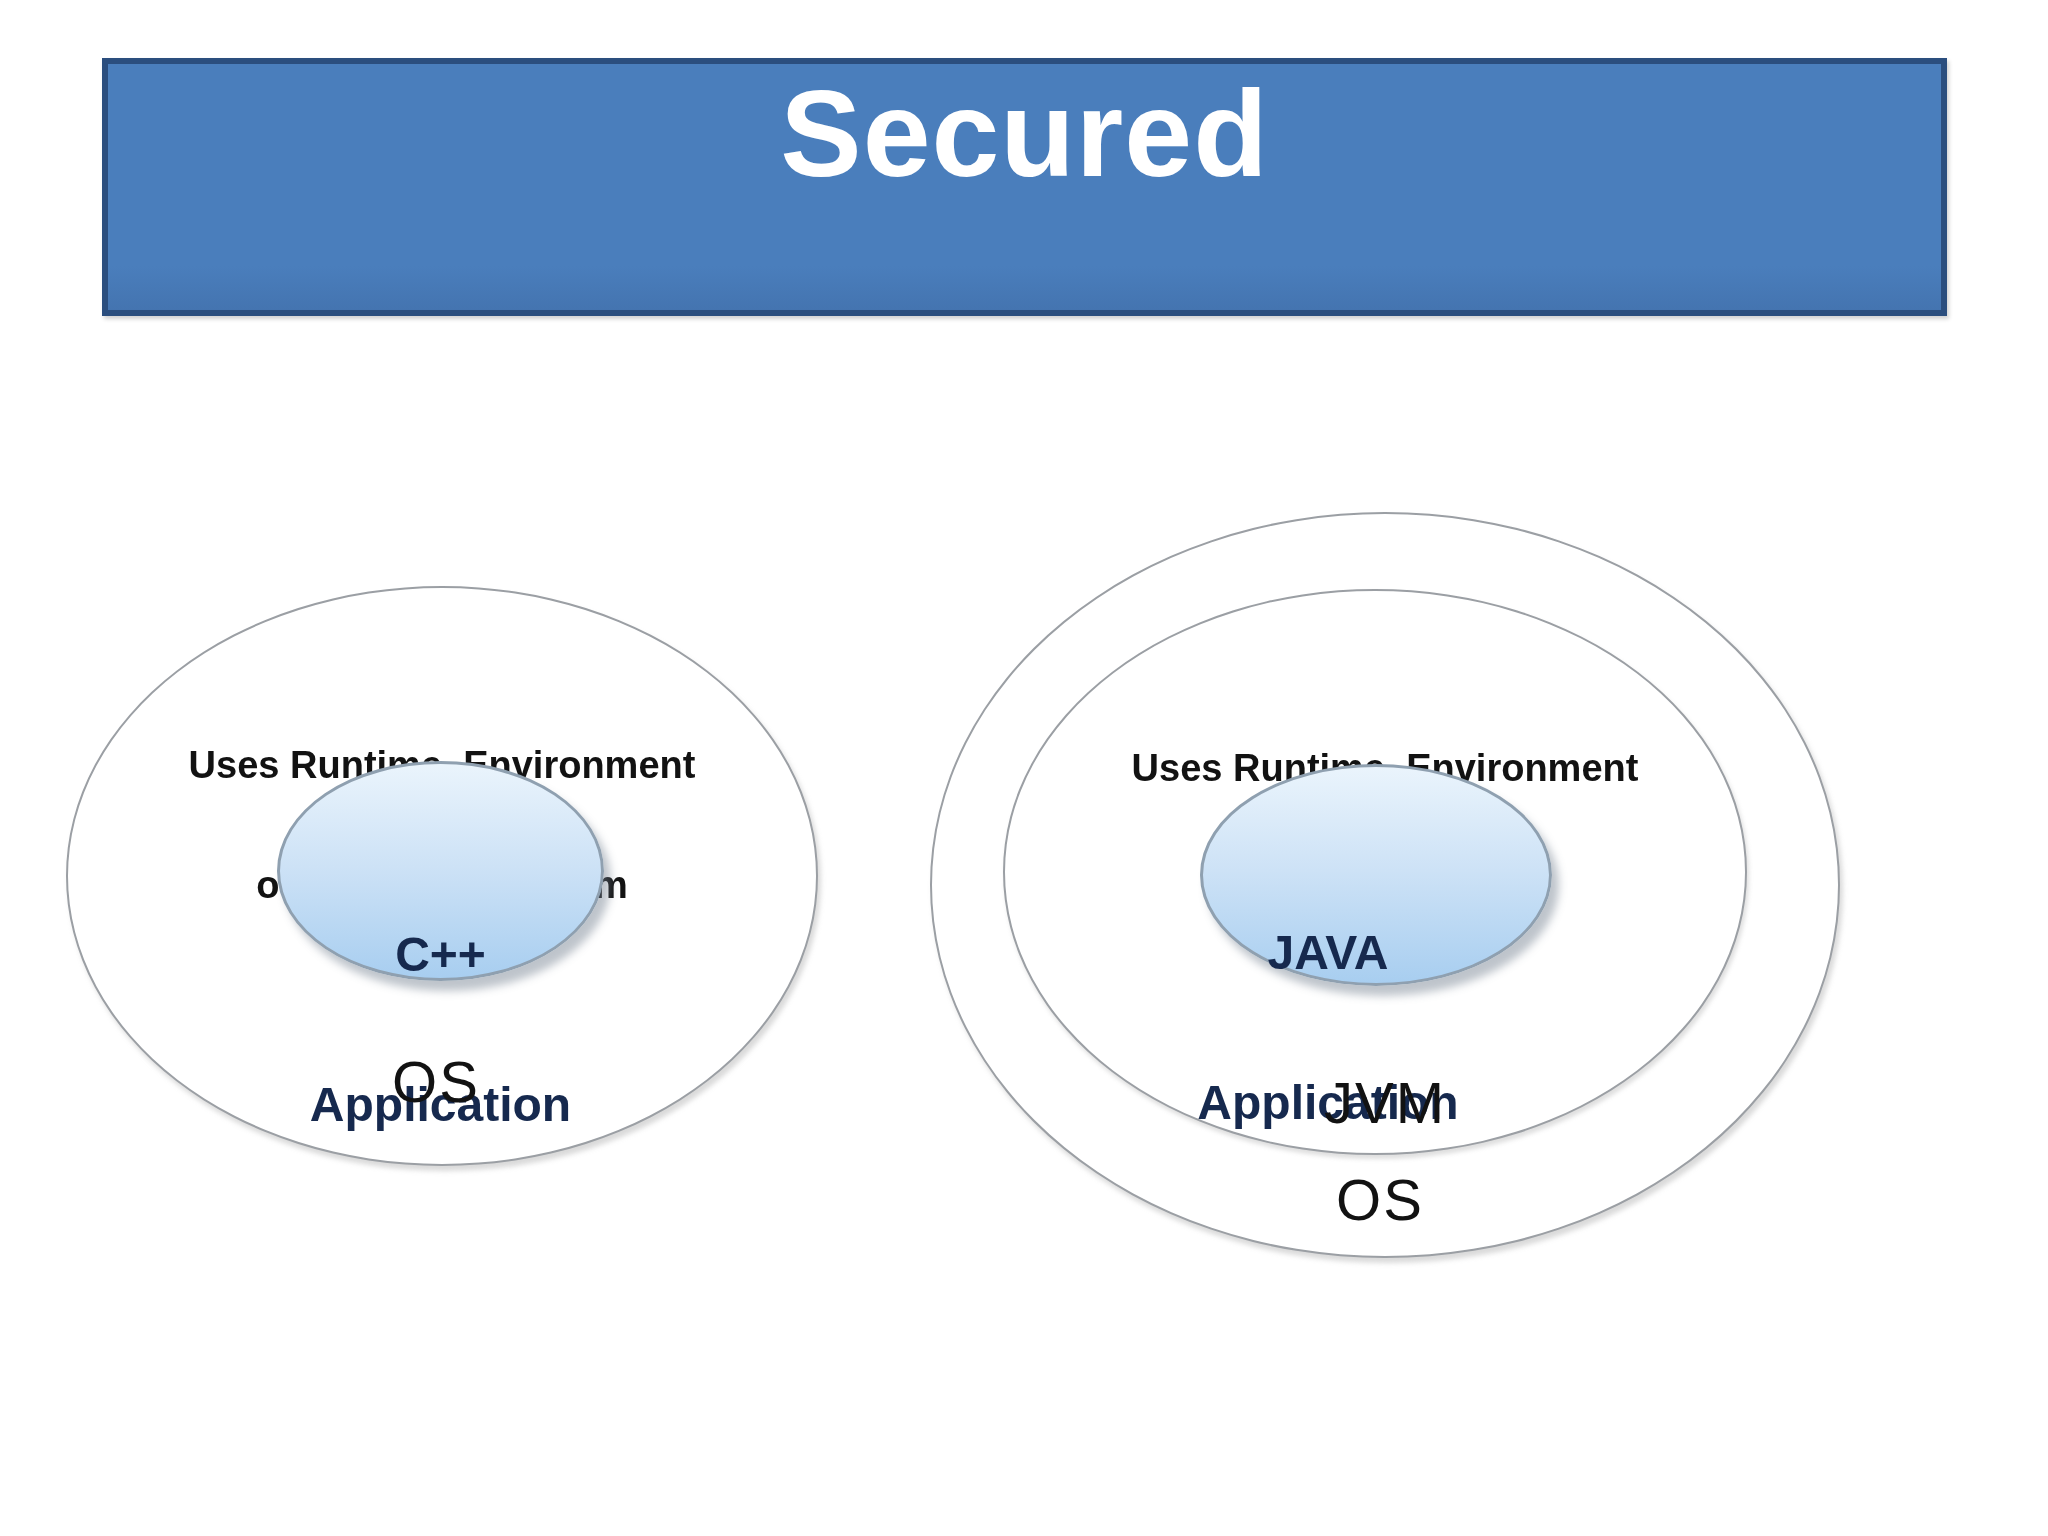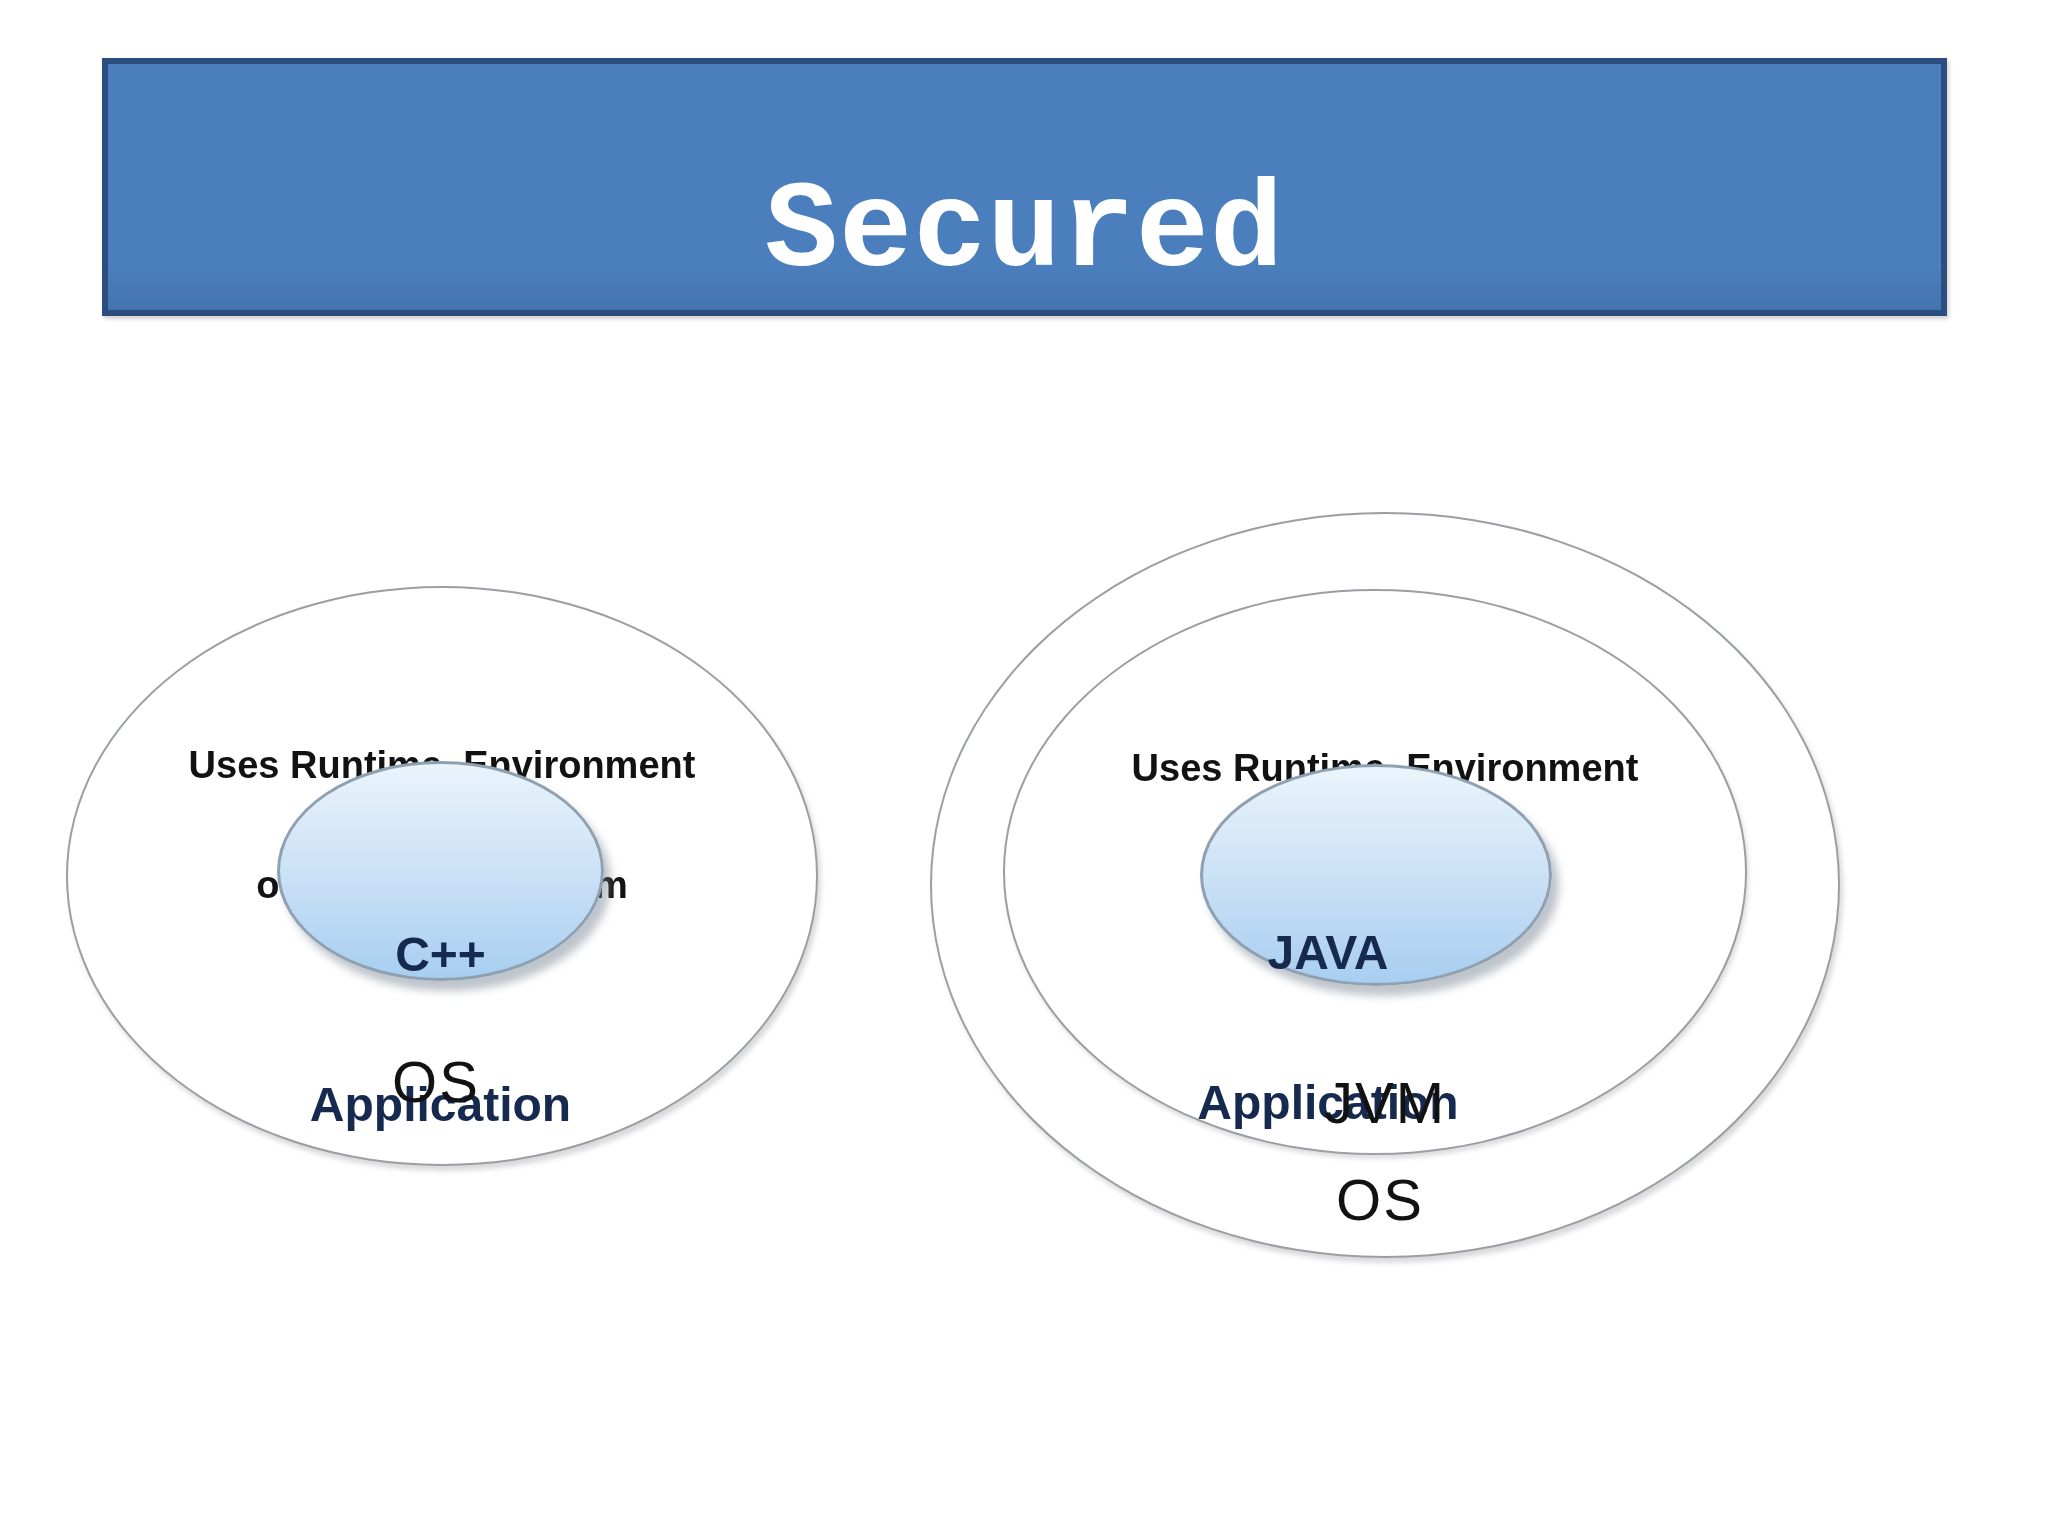--- a/index.html
+++ b/index.html
@@ -26,21 +26,21 @@
   }
   #slide{position:absolute;inset:0;width:2048px;height:1536px;}
 
   
   .title-bar{
     position:absolute;
     left:102px;top:58px;width:1845px;height:258px;
     background:linear-gradient(180deg,var(--title-bg) 0%,var(--title-bg) 82%,var(--title-bg-dark) 100%);
     border:6px solid var(--title-border);
     box-shadow:2px 3px 4px rgba(0,0,0,0.18);
-    display:flex;align-items:flex-end;justify-content:center;font-family:Liberation Mono, monospace;
+    display:flex;align-items:flex-start;justify-content:center;
   }
   .title-bar .title-text{
     color:var(--title-text);
     font-size:122px;
     font-weight:bold;
     letter-spacing:1px;
     padding-bottom:8px;
   }
 
   

